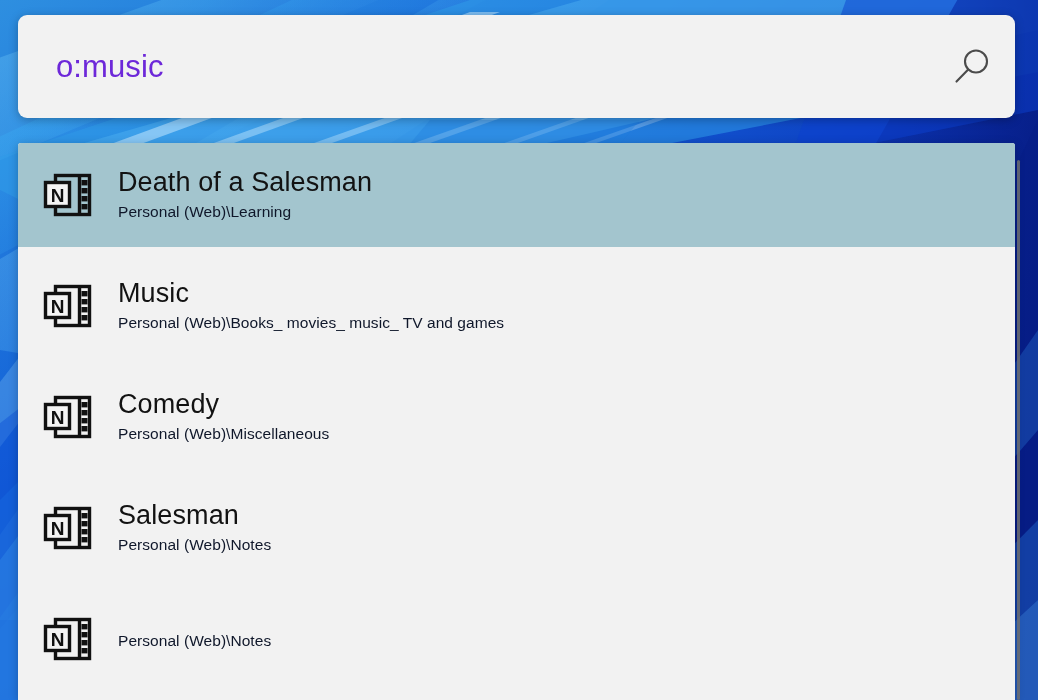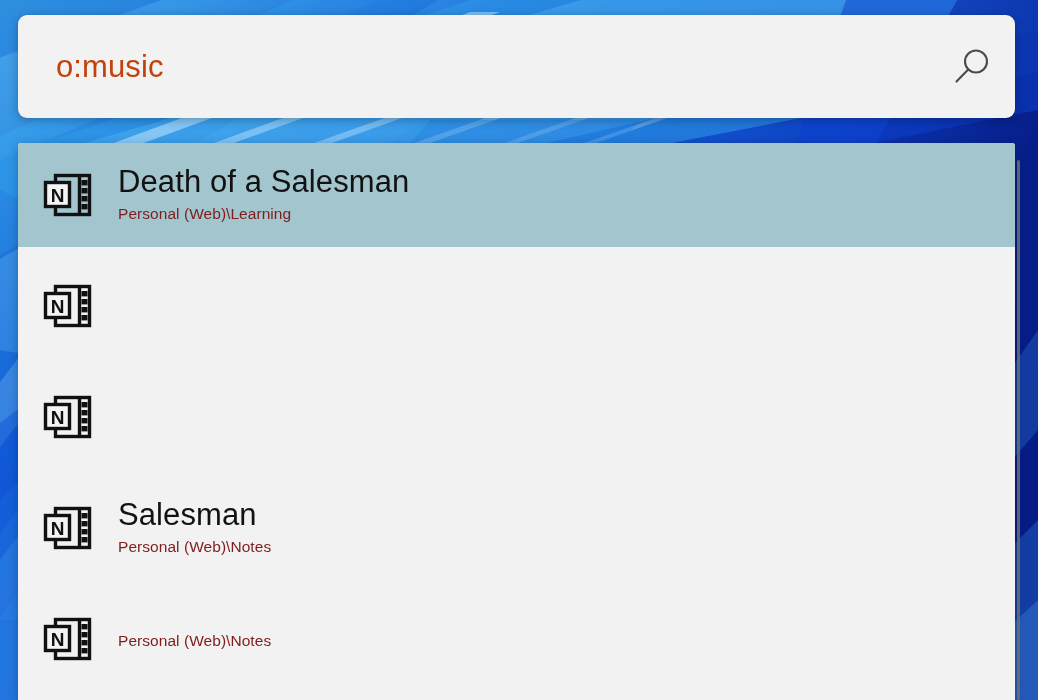--- a/index.html
+++ b/index.html
@@ -25,21 +25,21 @@
     background:#F2F2F2;
     border-radius:9px;
     box-shadow:0 2px 10px rgba(0,0,0,.28);
     display:flex;
     align-items:center;
   }
   #search-input-text {
     flex:1;
     padding-left:38px;
     font-size:31px;
-    color:#c2410c;
+    color:#6d28d9;
     letter-spacing:.1px;
     line-height:1;
     font-weight:400;
     white-space:nowrap;
     overflow:hidden;
   }
   #search-icon-wrap {
     width:86px;
     display:flex;
     align-items:center;
@@ -72,31 +72,31 @@
   .row-icon {
     width:56px; height:52px;
     flex:0 0 56px;
     margin-right:22px;
     display:flex; align-items:center; justify-content:center;
   }
   .row-icon svg { display:block; }
 
   .row-text { display:flex; flex-direction:column; justify-content:center; min-width:0; }
   .row-title {
-    font-size:31px;
+    font-size:27px;
     line-height:1.12;
     color:#121212;
     font-weight:400;
     white-space:nowrap;
     letter-spacing:.1px;
   }
   .row-subtitle {
     font-size:15.5px;
     line-height:1.5;
-    color:#7f1d1d;
+    color:#0f172a;
     margin-top:3px;
     white-space:nowrap;
     letter-spacing:.05px;
   }
 
   
   #scrollbar-track {
     position:absolute;
     left:1017px; top:160px;
     width:3px; height:540px;
@@ -221,37 +221,45 @@
             <g fill="#111111">
               <rect x="39.5" y="9" width="6" height="5.4"></rect>
               <rect x="39.5" y="17" width="6" height="5.4"></rect>
               <rect x="39.5" y="25" width="6" height="5.4"></rect>
               <rect x="39.5" y="33" width="6" height="5.4"></rect>
             </g>
             <rect x="3.5" y="11.5" width="24" height="24" fill="#F4F4F4" stroke="#111111" stroke-width="3.4"></rect>
             <text x="15.5" y="30.5" text-anchor="middle" font-family="Liberation Sans, sans-serif" font-size="19" font-weight="bold" fill="#111111">N</text>
           </svg>
         </div>
+        <div class="row-text">
+          <div class="row-title">Music</div>
+          <div class="row-subtitle">Personal (Web)\Books_ movies_ music_ TV and games</div>
+        </div>
       </div>
       <div class="result-row">
         <div class="row-icon">
           <svg width="52" height="48" viewBox="0 0 52 48" aria-hidden="true">
             <g fill="none" stroke="#111111" stroke-width="3.4">
               <rect x="13.5" y="4.5" width="34" height="39"></rect>
               <line x1="37.5" y1="4.5" x2="37.5" y2="43.5"></line>
             </g>
             <g fill="#111111">
               <rect x="39.5" y="9" width="6" height="5.4"></rect>
               <rect x="39.5" y="17" width="6" height="5.4"></rect>
               <rect x="39.5" y="25" width="6" height="5.4"></rect>
               <rect x="39.5" y="33" width="6" height="5.4"></rect>
             </g>
             <rect x="3.5" y="11.5" width="24" height="24" fill="#F4F4F4" stroke="#111111" stroke-width="3.4"></rect>
             <text x="15.5" y="30.5" text-anchor="middle" font-family="Liberation Sans, sans-serif" font-size="19" font-weight="bold" fill="#111111">N</text>
           </svg>
+        </div>
+        <div class="row-text">
+          <div class="row-title">Comedy</div>
+          <div class="row-subtitle">Personal (Web)\Miscellaneous</div>
         </div>
       </div>
       <div class="result-row">
         <div class="row-icon">
           <svg width="52" height="48" viewBox="0 0 52 48" aria-hidden="true">
             <g fill="none" stroke="#111111" stroke-width="3.4">
               <rect x="13.5" y="4.5" width="34" height="39"></rect>
               <line x1="37.5" y1="4.5" x2="37.5" y2="43.5"></line>
             </g>
             <g fill="#111111">

